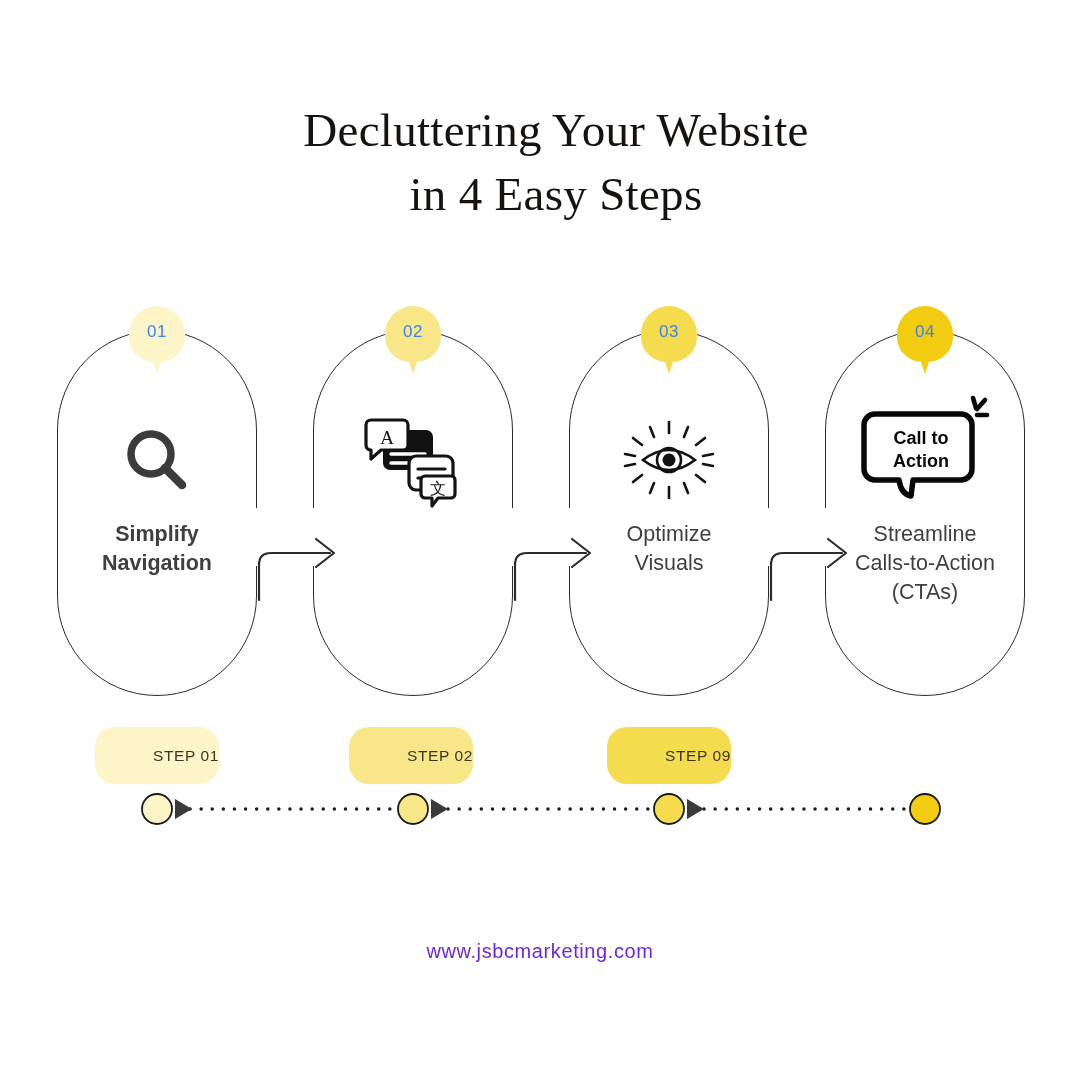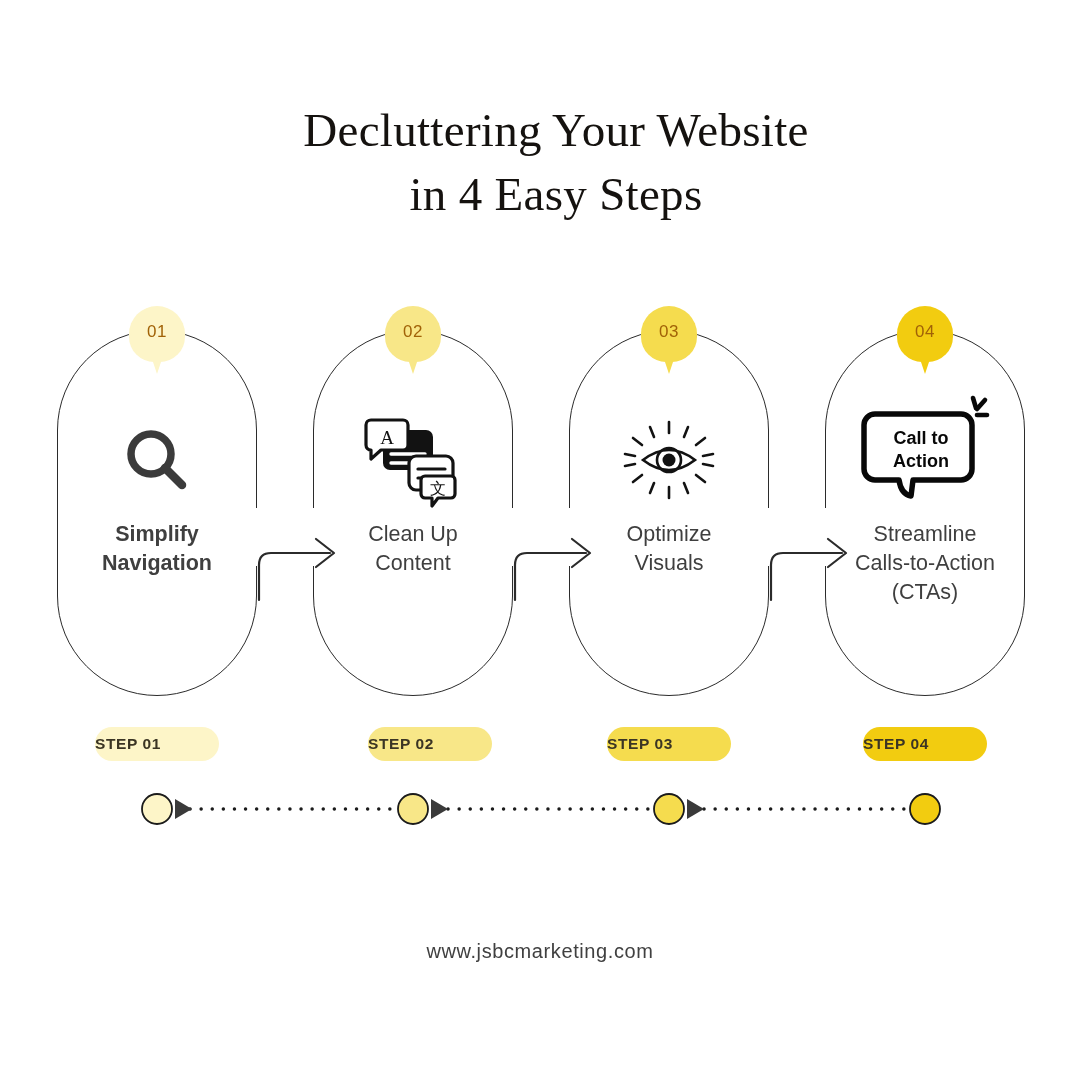--- a/index.html
+++ b/index.html
@@ -87,46 +87,45 @@
     border-left:10px solid transparent;
     border-right:10px solid transparent;
     border-top:30px solid #000;
   }
   .pin .num {
     position:absolute;
     left:0; top:0;
     width:56px; height:52px;
     display:flex; align-items:center; justify-content:center;
     font-size:17px;
-    color:#a16207;
+    color:#3b82f6;
     z-index:3;
     letter-spacing:0.5px;
   }
 
   
   .pill {
     position:absolute;
     top:727px;
-    height:34px;
+    height:57px;
     border-radius:20px;
-    display:flex; align-items:center; justify-content:flex-start;
+    display:flex; align-items:center; justify-content:flex-end;
     font-size:15.5px;
     letter-spacing:0.6px;
     color:#3b3524;
-    font-weight:bold;
   }
 
   
   .footer {
     position:absolute;
     top:940px; left:0; width:1080px;
     text-align:center;
     font-size:20px;
     letter-spacing:0.6px;
-    color:#404040;
+    color:#6d28d9;
   }
 
   svg { display:block; overflow:visible; }
   .track { position:absolute; top:770px; left:0; width:1080px; height:80px; }
   .arrows { position:absolute; top:0; left:0; width:1080px; height:1080px; pointer-events:none; }
 </style>
 </head>
 <body>
 
 <div class="title">
@@ -173,24 +172,20 @@
       <line x1="26" y1="40" x2="60" y2="40" stroke="#ffffff" stroke-width="3.4" stroke-linecap="round"></line>
       <line x1="26" y1="49" x2="50" y2="49" stroke="#ffffff" stroke-width="3.4" stroke-linecap="round"></line>
 
       <rect x="44" y="42" width="44" height="34" rx="7" fill="#ffffff" stroke="#121212" stroke-width="3.2"></rect>
       <line x1="53" y1="55" x2="80" y2="55" stroke="#121212" stroke-width="3.2" stroke-linecap="round"></line>
       <line x1="53" y1="64" x2="70" y2="64" stroke="#121212" stroke-width="3.2" stroke-linecap="round"></line>
 
       <path d="M60 62 h26 a4 4 0 0 1 4 4 v14 a4 4 0 0 1 -4 4 h-13 l-6 8 v-8 h-7 a4 4 0 0 1 -4 -4 v-14 a4 4 0 0 1 4 -4 z" fill="#ffffff" stroke="#121212" stroke-width="3.2" stroke-linejoin="round"></path>
       <text x="73" y="80" font-family="'DejaVu Sans',sans-serif" font-size="16" fill="#121212" text-anchor="middle">文</text>
     </svg>
-  </div>
-  <div class="card-label" style="left:298px;">
-    <div>Clean Up</div>
-    <div>Content</div>
   </div>
 
   <div class="card" id="card3" style="left:569px;"></div>
   <div class="notch" style="left:562px;"></div>
   <div class="notch" style="left:762px;"></div>
   <div class="pin" id="pin3" style="left:641px;">
     <div class="tail" style="border-top-color: rgb(245, 220, 78);"></div>
     <div class="bulb" style="background: rgb(245, 220, 78);"></div>
     <div class="num">03</div>
   </div>
@@ -260,28 +255,25 @@
       <g>
         <path d="M771 600 L771 565 q0 -12 12 -12 L842 553"></path>
         <path d="M828 539 L846 553 L828 567"></path>
       </g>
     </g>
   </svg>
 
   <div class="pill" id="pill1" style="left: 95px; width: 124px; background: rgb(253, 245, 200);">
     <span>STEP 01</span>
   </div>
-  <div class="pill" id="pill2" style="left: 368px; width: 124px; background: rgb(248, 231, 136);">
+  <div class="pill" id="pill2" style="left: 349px; width: 124px; background: rgb(248, 231, 136);">
     <span>STEP 02</span>
   </div>
   <div class="pill" id="pill3" style="left: 607px; width: 124px; background: rgb(245, 220, 78);">
-    <span>STEP 03</span>
-  </div>
-  <div class="pill" id="pill4" style="left: 863px; width: 124px; background: rgb(242, 204, 16);">
-    <span>STEP 04</span>
+    <span>STEP 09</span>
   </div>
 
   <svg class="track" viewBox="0 0 1080 80">
     <g stroke="#1b1b1b" stroke-width="3.4" stroke-linecap="round" stroke-dasharray="0.1 11" fill="none">
       <line x1="190" y1="39" x2="396" y2="39"></line>
       <line x1="448" y1="39" x2="652" y2="39"></line>
       <line x1="704" y1="39" x2="906" y2="39"></line>
     </g>
     <g fill="#3a3a3a">
       <path d="M175 29 L192 39 L175 49 z"></path>

